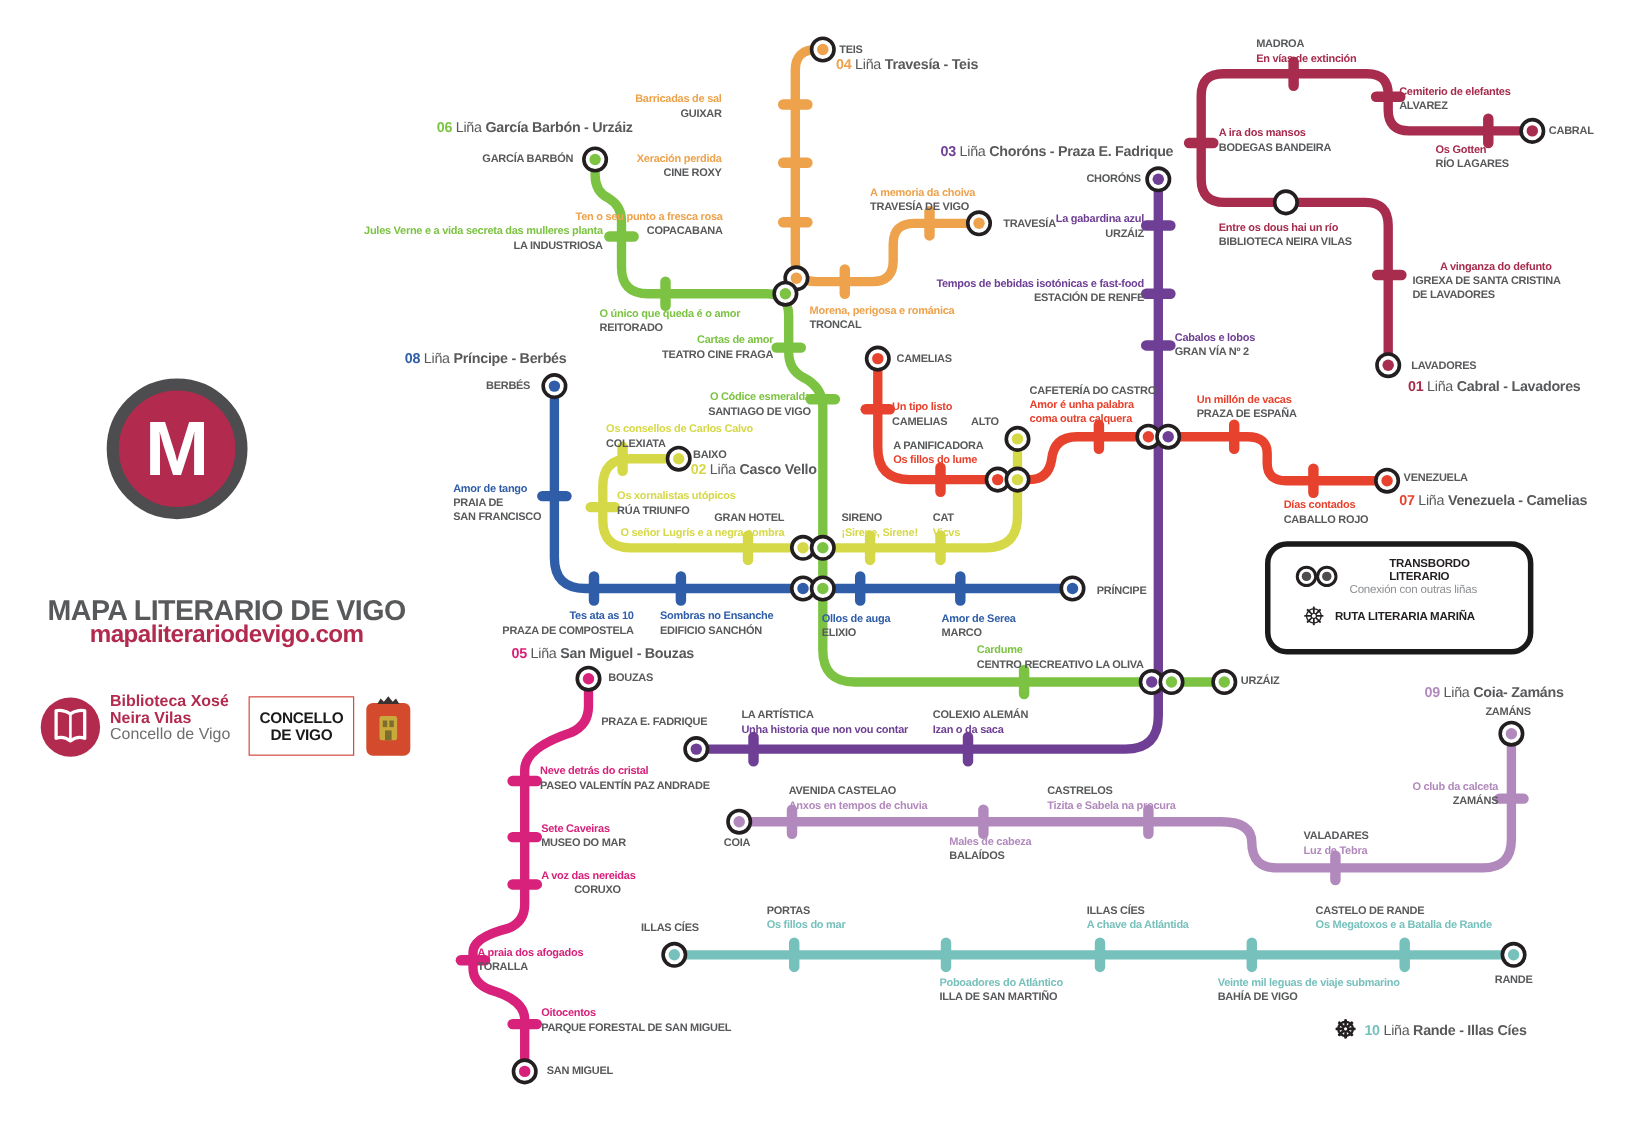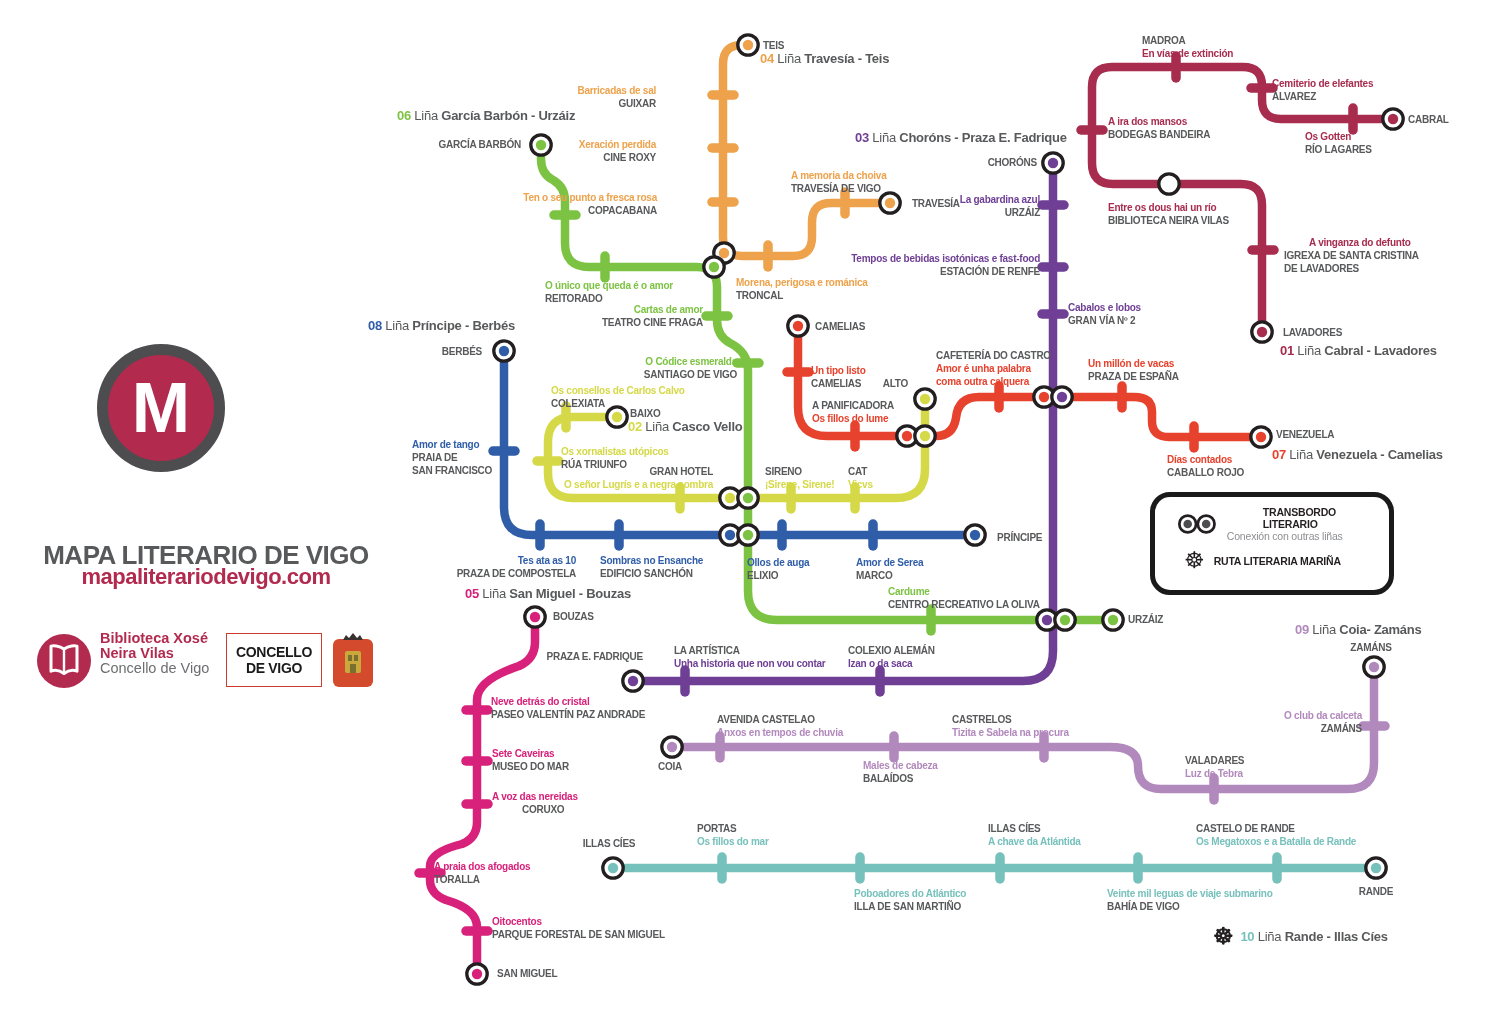--- a/index.html
+++ b/index.html
@@ -342,20 +342,24 @@
       <div class="lbl" style="font-size: 10px; line-height: 13px; top: 644px; left: 674px;">
         <div class="row"><span style="color: rgb(88, 89, 91);">LA ARTÍSTICA</span></div>
         <div class="row"><span style="color: rgb(110, 63, 148);">Unha historia que non vou contar</span></div>
       </div>
       <div class="lbl r" style="font-size: 10px; line-height: 13px; top: 650px; left: 213px; width: 430px;">
         <div class="row"><span style="color: rgb(88, 89, 91);">PRAZA E. FADRIQUE</span></div>
       </div>
       <div class="lbl r" style="font-size: 10px; line-height: 13px; top: 138px; left: 91px; width: 430px;">
         <div class="row"><span style="color: rgb(88, 89, 91);">GARCÍA BARBÓN</span></div>
       </div>
+      <div class="lbl r" style="font-size: 10px; line-height: 13px; top: 204px; left: 118px; width: 430px;">
+        <div class="row"><span style="color: rgb(125, 195, 67);">Jules Verne e a vida secreta das mulleres planta</span></div>
+        <div class="row"><span style="color: rgb(88, 89, 91);">LA INDUSTRIOSA</span></div>
+      </div>
       <div class="lbl" style="font-size: 10px; line-height: 13px; top: 279px; left: 545px;">
         <div class="row"><span style="color: rgb(125, 195, 67);">O único que queda é o amor</span></div>
         <div class="row"><span style="color: rgb(88, 89, 91);">REITORADO</span></div>
       </div>
       <div class="lbl r" style="font-size: 10px; line-height: 13px; top: 303px; left: 273px; width: 430px;">
         <div class="row"><span style="color: rgb(125, 195, 67);">Cartas de amor</span></div>
         <div class="row"><span style="color: rgb(88, 89, 91);">TEATRO CINE FRAGA</span></div>
       </div>
       <div class="lbl r" style="font-size: 10px; line-height: 13px; top: 355px; left: 307px; width: 430px;">
         <div class="row"><span style="color: rgb(125, 195, 67);">O Códice esmeralda</span></div>

